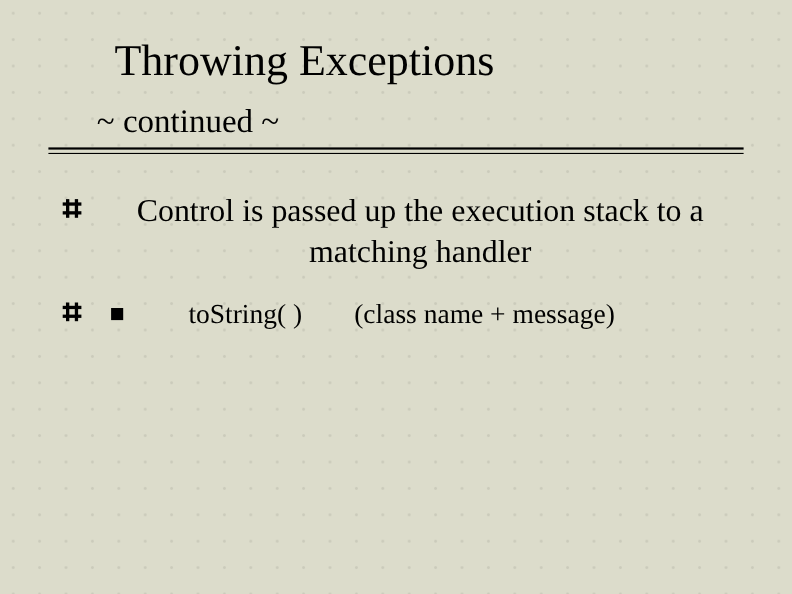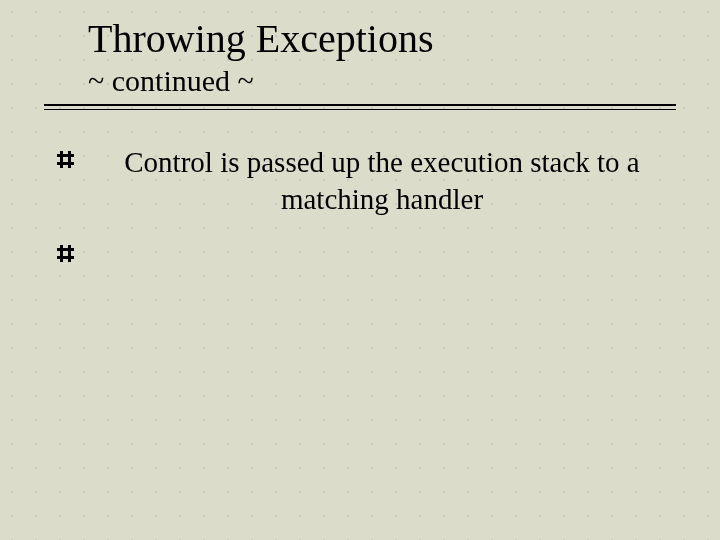--- a/index.html
+++ b/index.html
@@ -19,21 +19,21 @@
     background-size: 24px 24px;
     background-position: 0 0;
   }
   .slide {
     padding: 16px 44px 0 88px;
     box-sizing: border-box;
   }
   .title {
     font-size: 40px;
     font-weight: normal;
-    margin: 0;
+    margin: 16px;
     line-height: 1.15;
   }
   .subtitle {
     font-size: 30px;
     margin: 2px 0 6px 0;
   }
   .rule-wrap {
     margin-left: -44px;
     margin-right: 0;
   }
@@ -136,17 +136,24 @@
     </li>
     <li>
       <span class="hash-bullet">
         <span class="v1"></span>
           <span class="v2"></span>
           <span class="h1"></span>
           <span class="h2"></span>
       </span>
 
       <ul class="sub">
+        <li>
+          <span class="sq-bullet"></span>
+          <div class="sub-row">
+            <span class="sub-label">toString( )</span>
+            <span>(class name + message)</span>
+          </div>
+        </li>
       </ul>
     </li>
   </ul>
 
 </div>
 
 </body></html>

